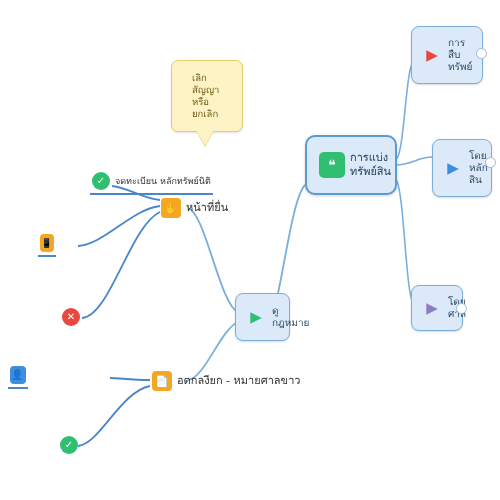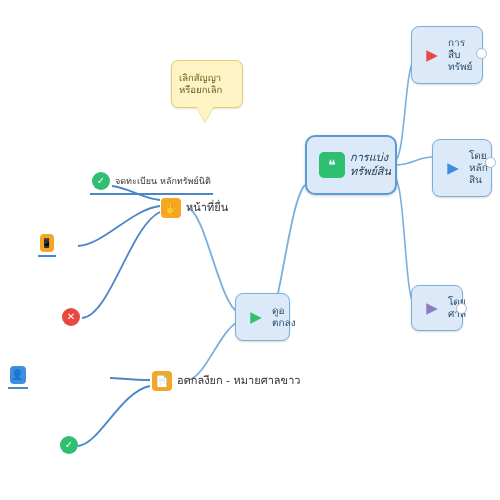--- a/index.html
+++ b/index.html
@@ -39,21 +39,20 @@
     background: #dbe9f8;
     border: 2px solid #5b9bd5;
     border-radius: 10px;
     padding: 14px 12px;
     box-shadow: 0 1px 3px rgba(0,0,0,0.18);
   }
   .node-central .label {
     color: #26435f;
     font-size: 11px;
     line-height: 1.25;
-    font-style: italic;
   }
 
   
   .node-box {
     background: #dbe9f8;
     border: 1.5px solid #7aafdd;
     border-radius: 8px;
     padding: 10px 9px;
     box-shadow: 0 1px 2px rgba(0,0,0,0.15);
   }
@@ -61,21 +60,21 @@
     color: #2b4a66;
     font-size: 10px;
     line-height: 1.2;
   }
 
   
   .node-note {
     background: #fdf3c4;
     border: 1.5px solid #e3cf6a;
     border-radius: 7px;
-    padding: 11px 7px;
+    padding: 11px 20px;
     box-shadow: 0 1px 2px rgba(0,0,0,0.12);
   }
   .node-note .label {
     color: #6c5a16;
     font-size: 9.5px;
     line-height: 1.25;
   }
   .note-tail {
     position: absolute;
     width: 0;
@@ -212,21 +211,21 @@
   </div>
 
   <div class="node node-box" style="left:411px; top:285px; width:52px;">
     <span class="icon-bare" style="color:#8e7cc3;">▶</span>
     <span class="label">โดยศาล</span>
     <span class="collapse-dot" style="right:-5px; top:17px;"></span>
   </div>
 
   <div class="node node-box" style="left:235px; top:293px; width:55px; height:48px;">
     <span class="icon-bare" style="color:#2fbf71;">▶</span>
-    <span class="label">ดูอตกลง</span>
+    <span class="label">ดูกฎหมาย</span>
   </div>
 
   <div class="node node-plain" style="left:159px; top:198px;">
     <span class="icon-chip" style="background:#f5a623;">✋</span>
     <span class="label">หน้าที่ยื่น</span>
   </div>
 
   <div class="node node-plain" style="left:150px; top:371px;">
     <span class="icon-chip" style="background:#f5a623;">📄</span>
     <span class="label">อตกลงียก - หมายศาลขาว</span>

